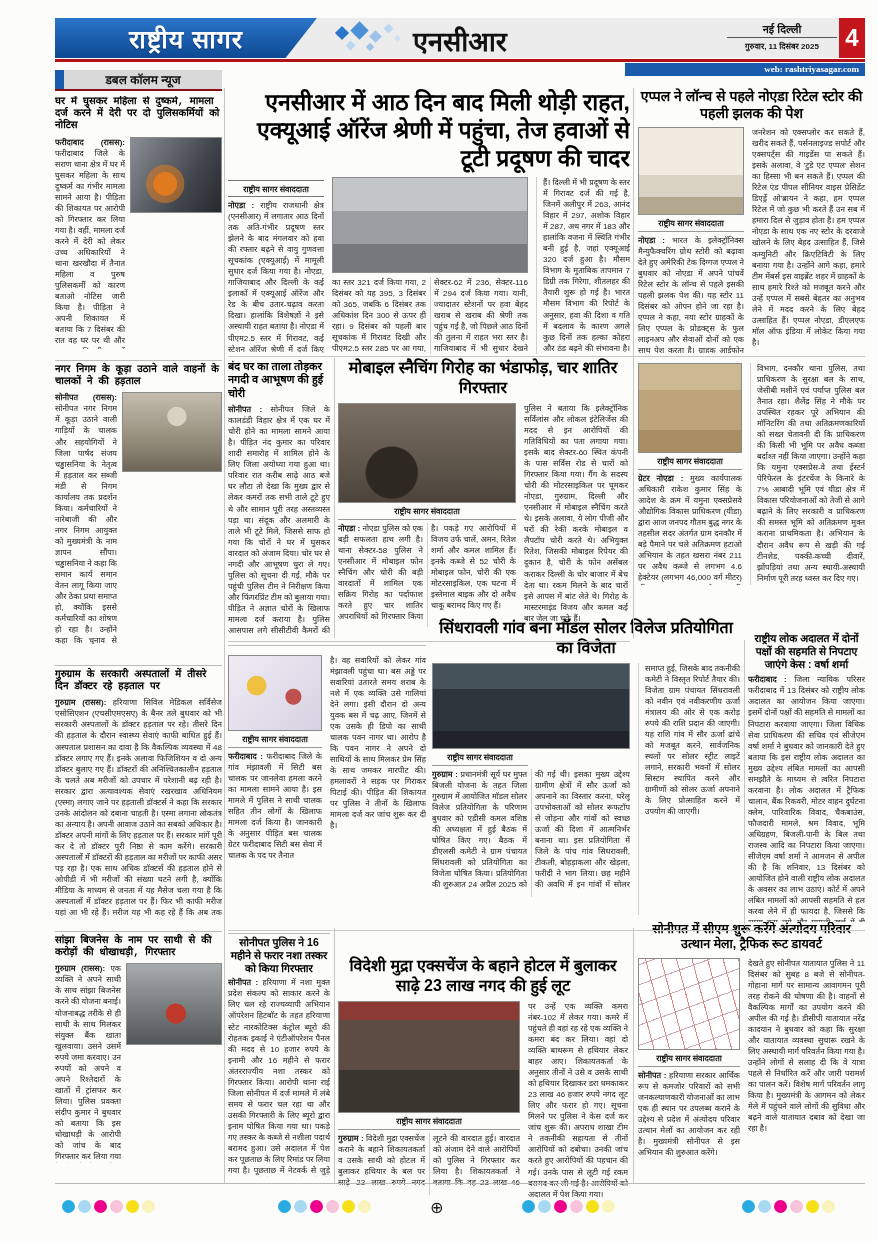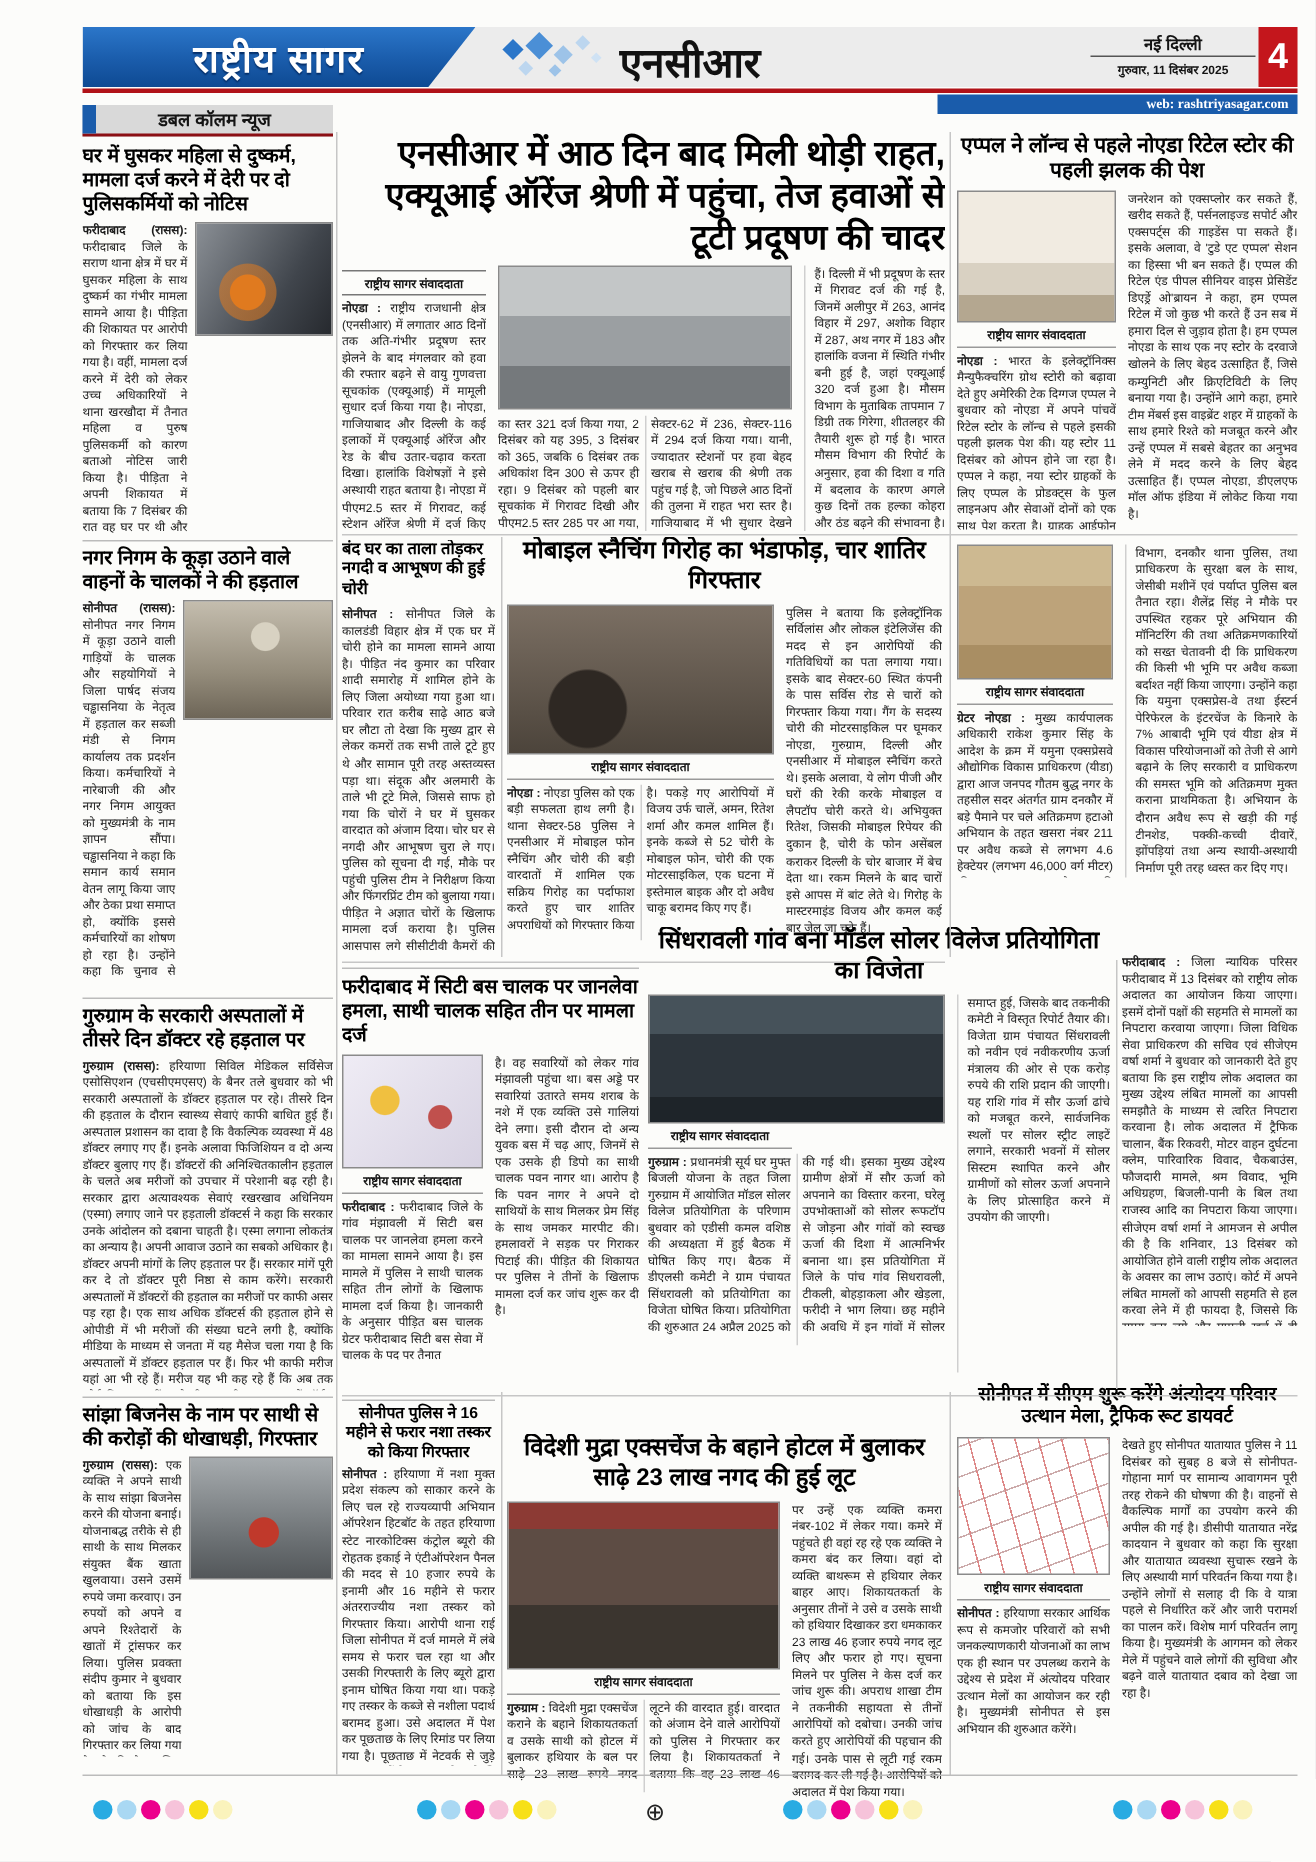--- a/index.html
+++ b/index.html
@@ -34,21 +34,21 @@
   
   .seclabel { position:absolute; left:55px; top:70px; width:167px; height:21px; background:#d9d9d9; border-bottom:2px solid #8c0f14; display:flex; align-items:center; }
   .seclabel b { display:block; width:9px; height:100%; background:#1a5cab; }
   .seclabel span { flex:1; text-align:center; font-size:12px; font-weight:bold; }
 
   
   .art { position:absolute; overflow:hidden; }
   .hl { font-weight:bold; color:#000; line-height:1.22; }
   .hl-xl { font-size:23px; text-align:right; }
   .hl-lg { font-size:16px; text-align:center; }
-  .hl-md { font-size:13px; }
+  .hl-md { font-size:10px;font-family:Liberation Mono, monospace; }
   .hl-sm { font-size:11px; }
   .byline { font-size:8px; font-weight:bold; text-align:center; border-top:1px solid #777; border-bottom:1px solid #777; padding:2px 0; margin:3px 0; }
   .cap { font-size:8px; font-weight:bold; text-align:center; padding:2px 0 3px; border-bottom:1px solid #999; margin-bottom:3px; }
   .bt { font-size:8px; line-height:1.38; text-align:justify; color:#1c1c1c; overflow:hidden; }
   .bt .dl { font-weight:bold; }
   .cols2 { column-count:2; column-gap:8px; column-rule:1px solid #cfcfcf; }
   .row { display:flex; gap:8px; }
   .photo { border:1px solid #8a8a8a; flex:none; }
 
   
@@ -208,21 +208,20 @@
           <span class="dl">ग्रेटर नोएडा : </span>
           <span>मुख्य कार्यपालक अधिकारी राकेश कुमार सिंह के आदेश के क्रम में यमुना एक्सप्रेसवे औद्योगिक विकास प्राधिकरण (यीडा) द्वारा आज जनपद गौतम बुद्ध नगर के तहसील सदर अंतर्गत ग्राम दनकौर में बड़े पैमाने पर चले अतिक्रमण हटाओ अभियान के तहत खसरा नंबर 211 पर अवैध कब्जे से लगभग 4.6 हेक्टेयर (लगभग 46,000 वर्ग मीटर) कीमत </span>
           <span>लगभग 500 करोड़ रु० की प्राधिकरण की बहुमूल्य भूमि को पूरी तरह मुक्त करा लिया गया। यह अभियान यीडा के मुख्य कार्यपालक अधिकारी के निर्देशानुसार एवं विशेष कार्य अधिकारी शैलेंद्र सिंह के नेतृत्व एवं व्यक्तिगत मॉनिटरिंग में संपन्न हुआ। अभियान में विशेष कार्याधिकारी यीडा, अरविन्द सिंह सहायक पुलिस आयुक्त, मनोज कुमार सिंह तहसीलदार, धर्मेंद्र सिंह व यीडा की राजस्व टीम व परियोजना </span>
         </div>
       </div>
       <div class="bt" style="flex:1; height:222px; border-left:1px solid #cfcfcf; padding-left:6px;">विभाग, दनकौर थाना पुलिस, तथा प्राधिकरण के सुरक्षा बल के साथ, जेसीबी मशीनें एवं पर्याप्त पुलिस बल तैनात रहा। शैलेंद्र सिंह ने मौके पर उपस्थित रहकर पूरे अभियान की मॉनिटरिंग की तथा अतिक्रमणकारियों को सख्त चेतावनी दी कि प्राधिकरण की किसी भी भूमि पर अवैध कब्जा बर्दाश्त नहीं किया जाएगा। उन्होंने कहा कि यमुना एक्सप्रेस-वे तथा ईस्टर्न पेरिफेरल के इंटरचेंज के किनारे के 7% आबादी भूमि एवं यीडा क्षेत्र में विकास परियोजनाओं को तेजी से आगे बढ़ाने के लिए सरकारी व प्राधिकरण की समस्त भूमि को अतिक्रमण मुक्त कराना प्राथमिकता है। अभियान के दौरान अवैध रूप से खड़ी की गई टीनशेड, पक्की-कच्ची दीवारें, झोंपड़ियां तथा अन्य स्थायी-अस्थायी निर्माण पूरी तरह ध्वस्त कर दिए गए। </div>
     </div>
   </div>
 
   <div class="art" style="left:228px; top:645px; width:198px; height:282px; border-top:1px solid #bbb; padding-top:4px;">
-    <div class="hl hl-md">फरीदाबाद में सिटी बस चालक पर जानलेवा हमला, साथी चालक सहित तीन पर मामला दर्ज </div>
     <div class="row" style="margin-top:5px;">
       <div style="width:94px; flex:none;">
         <div class="photo ph-cartoon" style="width:94px; height:76px;"></div>
         <div class="cap">राष्ट्रीय सागर संवाददाता </div>
         <div class="bt" style="height:132px;">
           <span class="dl">फरीदाबाद : </span>
           <span>फरीदाबाद जिले के गांव मंझावली में सिटी बस चालक पर जानलेवा हमला करने का मामला सामने आया है। इस मामले में पुलिस ने साथी चालक सहित तीन लोगों के खिलाफ मामला दर्ज किया है। जानकारी के अनुसार पीड़ित बस चालक ग्रेटर फरीदाबाद सिटी बस सेवा में चालक के पद पर तैनात </span>
         </div>
       </div>
       <div class="bt" style="flex:1; height:232px;">है। वह सवारियों को लेकर गांव मंझावली पहुंचा था। बस अड्डे पर सवारियां उतारते समय शराब के नशे में एक व्यक्ति उसे गालियां देने लगा। इसी दौरान दो अन्य युवक बस में चढ़ आए, जिनमें से एक उसके ही डिपो का साथी चालक पवन नागर था। आरोप है कि पवन नागर ने अपने दो साथियों के साथ मिलकर प्रेम सिंह के साथ जमकर मारपीट की। हमलावरों ने सड़क पर गिराकर पिटाई की। पीड़ित की शिकायत पर पुलिस ने तीनों के खिलाफ मामला दर्ज कर जांच शुरू कर दी है। </div>
@@ -239,20 +238,21 @@
           <span class="dl">गुरुग्राम : </span>
           <span>प्रधानमंत्री सूर्य घर मुफ्त बिजली योजना के तहत जिला गुरुग्राम में आयोजित मॉडल सोलर विलेज प्रतियोगिता के परिणाम बुधवार को एडीसी कमल वशिष्ठ की अध्यक्षता में हुई बैठक में घोषित किए गए। बैठक में डीएलसी कमेटी ने ग्राम पंचायत सिंधरावली को प्रतियोगिता का विजेता घोषित किया। प्रतियोगिता की शुरुआत 24 अप्रैल 2025 को की गई थी। इसका मुख्य उद्देश्य ग्रामीण क्षेत्रों में सौर ऊर्जा को अपनाने का विस्तार करना, </span>
           <span>घरेलू उपभोक्ताओं को सोलर रूफटॉप से जोड़ना और गांवों को स्वच्छ ऊर्जा की दिशा में आत्मनिर्भर बनाना था। इस प्रतियोगिता में जिले के पांच गांव सिधरावली, टीकली, बोहड़ाकला और खेड़ला, फरीदी ने भाग लिया। छह महीने की अवधि में इन गांवों में सोलर इंस्टॉलेशन, ग्रामीण जागरुकता, पंचायत की सक्रिय भूमिका, बिजली बचत के प्रयास और योजना की प्रगति जैसे सभी बिंदुओं पर लगातार निरीक्षण और मूल्यांकन किया गया। प्रतियोगिता अवधि 25 अक्टूबर 2025 को </span>
         </div>
       </div>
       <div class="bt" style="flex:1; height:252px; border-left:1px solid #cfcfcf; padding-left:6px;">समाप्त हुई, जिसके बाद तकनीकी कमेटी ने विस्तृत रिपोर्ट तैयार की। विजेता ग्राम पंचायत सिंधरावली को नवीन एवं नवीकरणीय ऊर्जा मंत्रालय की ओर से एक करोड़ रुपये की राशि प्रदान की जाएगी। यह राशि गांव में सौर ऊर्जा ढांचे को मजबूत करने, सार्वजनिक स्थलों पर सोलर स्ट्रीट लाइटें लगाने, सरकारी भवनों में सोलर सिस्टम स्थापित करने और ग्रामीणों को सोलर ऊर्जा अपनाने के लिए प्रोत्साहित करने में उपयोग की जाएगी। </div>
     </div>
   </div>
 
   <div class="art" style="left:748px; top:632px; width:117px; height:296px;">
+    <div class="hl" style="font-size:10.5px; text-align:center;">राष्ट्रीय लोक अदालत में दोनों पक्षों की सहमति से निपटाए जाएंगे केस : वर्षा शर्मा </div>
     <div class="bt" style="height:248px; margin-top:4px;">
       <span class="dl">फरीदाबाद : </span>
       <span>जिला न्यायिक परिसर फरीदाबाद में 13 दिसंबर को राष्ट्रीय लोक अदालत का आयोजन किया जाएगा। इसमें दोनों पक्षों की सहमति से मामलों का निपटारा करवाया जाएगा। जिला विधिक सेवा प्राधिकरण की सचिव एवं सीजेएम वर्षा शर्मा ने बुधवार को जानकारी देते हुए बताया कि इस राष्ट्रीय लोक अदालत का मुख्य उद्देश्य लंबित मामलों का आपसी समझौते के माध्यम से त्वरित निपटारा करवाना है। लोक अदालत में ट्रैफिक चालान, बैंक रिकवरी, मोटर वाहन दुर्घटना क्लेम, पारिवारिक विवाद, चैकबाउंस, फौजदारी मामले, श्रम विवाद, भूमि अधिग्रहण, बिजली-पानी के बिल तथा राजस्व आदि का निपटारा किया जाएगा। सीजेएम वर्षा शर्मा ने आमजन से अपील की है कि शनिवार, 13 दिसंबर को आयोजित होने वाली राष्ट्रीय लोक अदालत के अवसर का लाभ उठाएं। कोर्ट में अपने लंबित मामलों को आपसी सहमति से हल करवा लेने में ही फायदा है, जिससे कि समय कम लगे और मामूली खर्च में ही विवाद का निपटारा हो जाए। कोई भी केस कोर्ट में चलता है, तो लोगों को उसके लिए बार-बार चक्कर लगाने पड़ते हैं और धन व समय भी खर्च होता है। </span>
     </div>
   </div>
 
   <div class="art" style="left:228px; top:933px; width:102px; height:250px; border-top:1px solid #bbb; padding-top:2px;">
     <div class="hl" style="font-size:10.5px; text-align:center;">सोनीपत पुलिस ने 16 महीने से फरार नशा तस्कर को किया गिरफ्तार </div>
     <div class="bt" style="height:200px; margin-top:3px;">
       <span class="dl">सोनीपत : </span>

